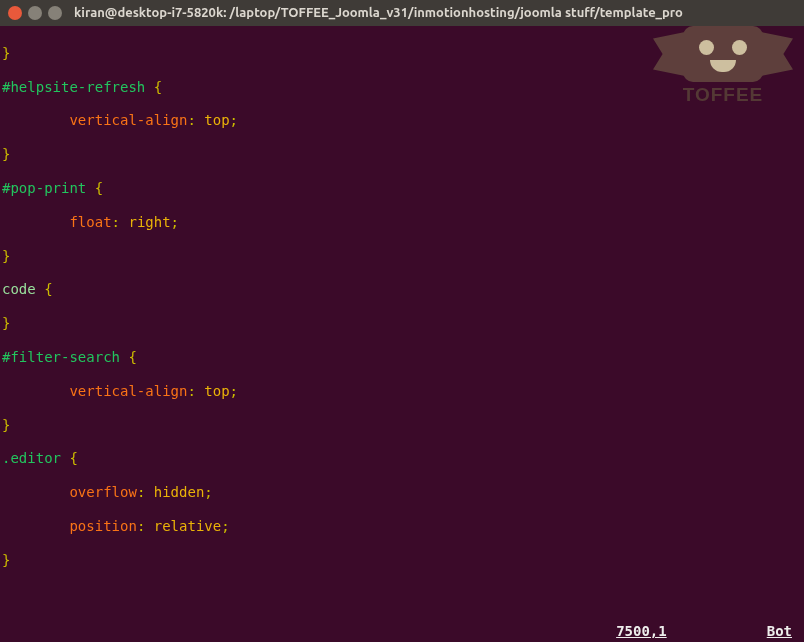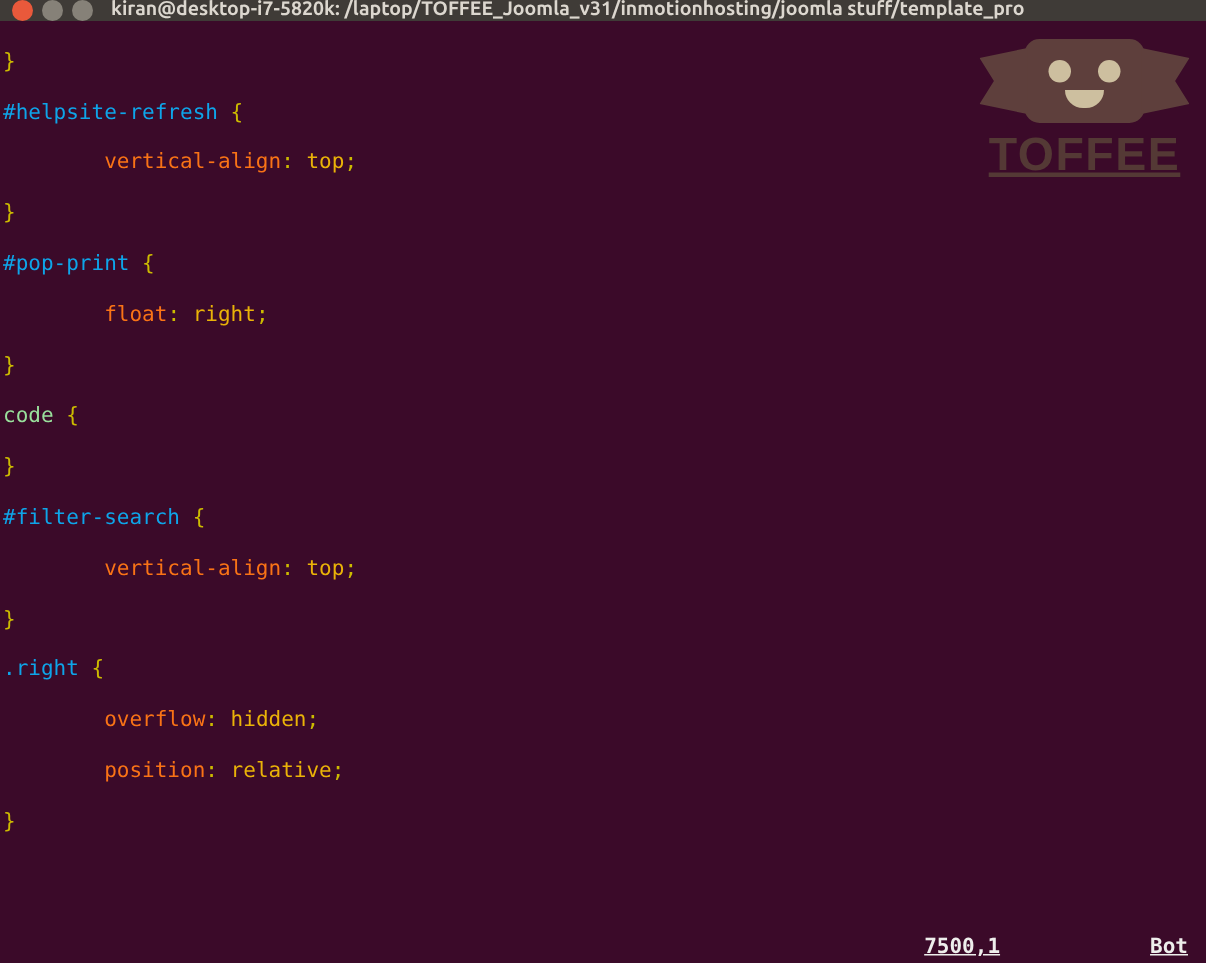--- a/index.html
+++ b/index.html
@@ -9,21 +9,21 @@
     background: #3b0a29;
     font-family: 'DejaVu Sans Mono', 'Liberation Mono', monospace;
     font-size: 14px;
     line-height: 1.2;
     width: 804px;
     height: 642px;
     overflow: hidden;
     position: relative;
   }
   .titlebar {
-    height: 14px;
+    height: 26px;
     background: #3f3b37;
     display: flex;
     align-items: center;
     padding: 0 8px;
     color: #dcd7cf;
     font-family: 'Ubuntu', sans-serif;
     font-size: 13px;
     font-weight: bold;
   }
   .window-buttons {
@@ -50,21 +50,21 @@
   }
   .terminal {
     padding: 2px 2px 0 2px;
     color: #eee;
     white-space: pre;
     position: relative;
   }
   .line { height: 17px; }
   .t-yellow  { color: #ccbb00; }
   .t-magenta { color: #eab308; }
-  .t-cyan    { color: #0ea5e9; }
+  .t-cyan    { color: #22c55e; }
   .t-green   { color: #99e09c; }
   .t-white   { color: #f97316; }
   .statusbar {
     position: absolute;
     bottom: 2px;
     right: 12px;
     color: #eeeeec;
     font-weight: bold;
     display: flex;
     gap: 100px;
@@ -112,25 +112,24 @@
   .mouth {
     position: absolute;
     width: 26px; height: 12px;
     background: #cdbf9f;
     border-radius: 0 0 13px 13px;
     bottom: 10px; left: 27px;
   }
   .logo-text {
     font-family: sans-serif;
     font-weight: 900;
-    font-size: 31px;
+    font-size: 19px;
     letter-spacing: 1px;
     color: #543935;
     margin-top: 2px;
-    text-decoration: underline;
   }
 </style>
 </head>
 <body>
 
 <div class="titlebar">
   <div class="window-buttons">
     <div class="wbtn close"></div>
     <div class="wbtn min"></div>
     <div class="wbtn max"></div>
@@ -153,21 +152,21 @@
 <div class="line"><span>        </span><span class="t-white">vertical-align</span><span class="t-yellow">: </span><span class="t-magenta">top</span><span class="t-yellow">;</span></div>
 <div class="line"><span class="t-yellow">}</span></div>
 <div class="line"><span class="t-cyan">#pop-print</span><span class="t-yellow"> {</span></div>
 <div class="line"><span>        </span><span class="t-white">float</span><span class="t-yellow">: </span><span class="t-magenta">right</span><span class="t-yellow">;</span></div>
 <div class="line"><span class="t-yellow">}</span></div>
 <div class="line"><span class="t-green">code</span><span class="t-yellow"> {</span></div>
 <div class="line"><span class="t-yellow">}</span></div>
 <div class="line"><span class="t-cyan">#filter-search</span><span class="t-yellow"> {</span></div>
 <div class="line"><span>        </span><span class="t-white">vertical-align</span><span class="t-yellow">: </span><span class="t-magenta">top</span><span class="t-yellow">;</span></div>
 <div class="line"><span class="t-yellow">}</span></div>
-<div class="line"><span class="t-cyan">.right</span><span class="t-yellow"> {</span></div>
+<div class="line"><span class="t-cyan">.editor</span><span class="t-yellow"> {</span></div>
 <div class="line"><span>        </span><span class="t-white">overflow</span><span class="t-yellow">: </span><span class="t-magenta">hidden</span><span class="t-yellow">;</span></div>
 <div class="line"><span>        </span><span class="t-white">position</span><span class="t-yellow">: </span><span class="t-magenta">relative</span><span class="t-yellow">;</span></div>
 <div class="line"><span class="t-yellow">}</span></div>
 
 
 
 
 
 
 

